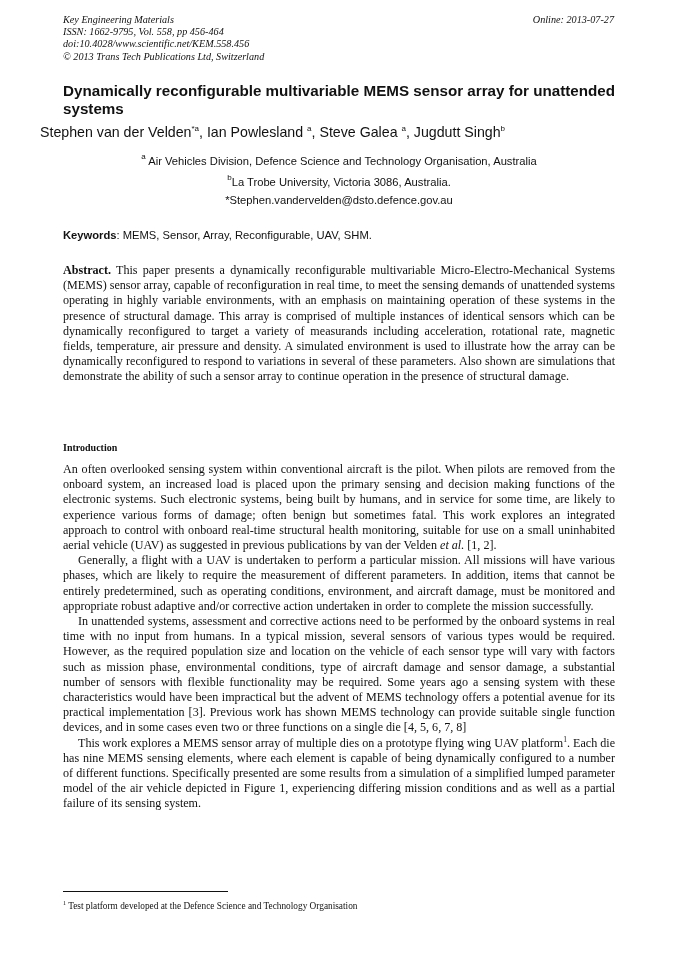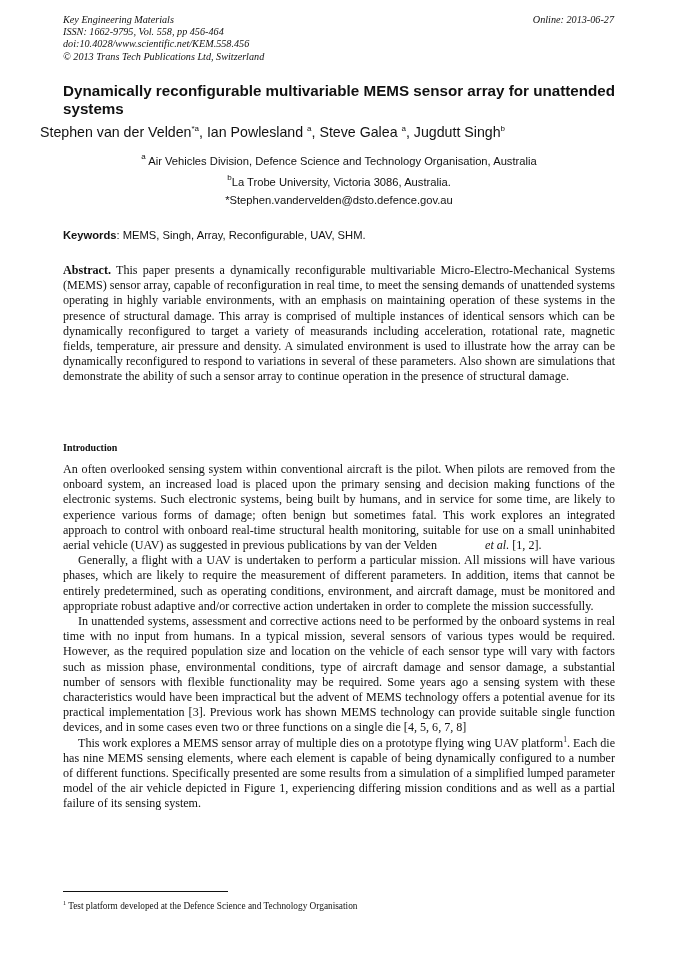--- a/index.html
+++ b/index.html
@@ -67,51 +67,51 @@
   .footnote-rule {
     position: absolute; left: 63px; top: 891px; width: 165px; height: 1px;
     background: #111;
   }
   .footnote {
     position: absolute; left: 63px; top: 898px;
     font-family: "Liberation Serif", serif;
     font-size: 9.3px; line-height: 11px; white-space: nowrap;
   }
   .footnote sup { font-size: 6px; vertical-align: 4px; }
-  i.em { font-style: italic; margin-left: 45px; }
+  i.em { font-style: italic; }
 </style>
 </head>
 <body>
 
 <div class="page">
 
   <div class="header-left">
     <div>Key Engineering Materials</div>
     <div>ISSN: 1662-9795, Vol. 558, pp 456-464</div>
     <div>doi:10.4028/www.scientific.net/KEM.558.456</div>
     <div>© 2013 Trans Tech Publications Ltd, Switzerland</div>
   </div>
-  <div class="header-right">Online: 2013-06-27</div>
+  <div class="header-right">Online: 2013-07-27</div>
 
   <div class="title">Dynamically reconfigurable multivariable MEMS sensor array for unattended systems</div>
 
   <div class="authors">
     <span>Stephen van der Velden</span><sup>*a</sup><span>, </span><span>Ian Powlesland </span><sup>a</sup><span>, </span><span>Steve Galea </span><sup>a</sup><span>, </span><span>Jugdutt Singh</span><sup>b</sup>
   </div>
 
   <div class="affil affil-a">
     <sup>a</sup><span> Air Vehicles Division, Defence Science and Technology Organisation, Australia</span>
   </div>
   <div class="affil affil-b">
     <sup>b</sup><span>La Trobe University, Victoria 3086, Australia.</span>
   </div>
   <div class="affil affil-email">*Stephen.vandervelden@dsto.defence.gov.au</div>
 
   <div class="keywords">
-    <b>Keywords</b><span>: MEMS, Singh, Array, Reconfigurable, UAV, SHM.</span>
+    <b>Keywords</b><span>: MEMS, Sensor, Array, Reconfigurable, UAV, SHM.</span>
   </div>
 
   <div class="body-text abstract">
     <span class="label">Abstract.</span><span> This paper presents a dynamically reconfigurable multivariable Micro-Electro-Mechanical Systems (MEMS) sensor array, capable of reconfiguration in real time, to meet the sensing demands of unattended systems operating in highly variable environments, with an emphasis on maintaining operation of these systems in the presence of structural damage. This array is comprised of multiple instances of identical sensors which can be dynamically reconfigured to target a variety of measurands including acceleration, rotational rate, magnetic fields, temperature, air pressure and density. A simulated environment is used to illustrate how the array can be dynamically reconfigured to respond to variations in several of these parameters. Also shown are simulations that demonstrate the ability of such a sensor array to continue operation in the presence of structural damage.</span>
   </div>
 
   <div class="section-heading">Introduction</div>
 
   <div class="body-text intro">
     <p><span>An often overlooked sensing system within conventional aircraft is the pilot. When pilots are removed from the onboard system, an increased load is placed upon the primary sensing and decision making functions of the electronic systems.  Such electronic systems, being built by humans, and in service for some time, are likely to experience various forms of damage; often benign but sometimes fatal. This work explores an integrated approach to control with onboard real-time structural health monitoring, suitable for use on a small uninhabited aerial vehicle (UAV) as suggested in previous publications by van der Velden </span><i class="em">et al.</i><span> [1, 2].</span></p>

